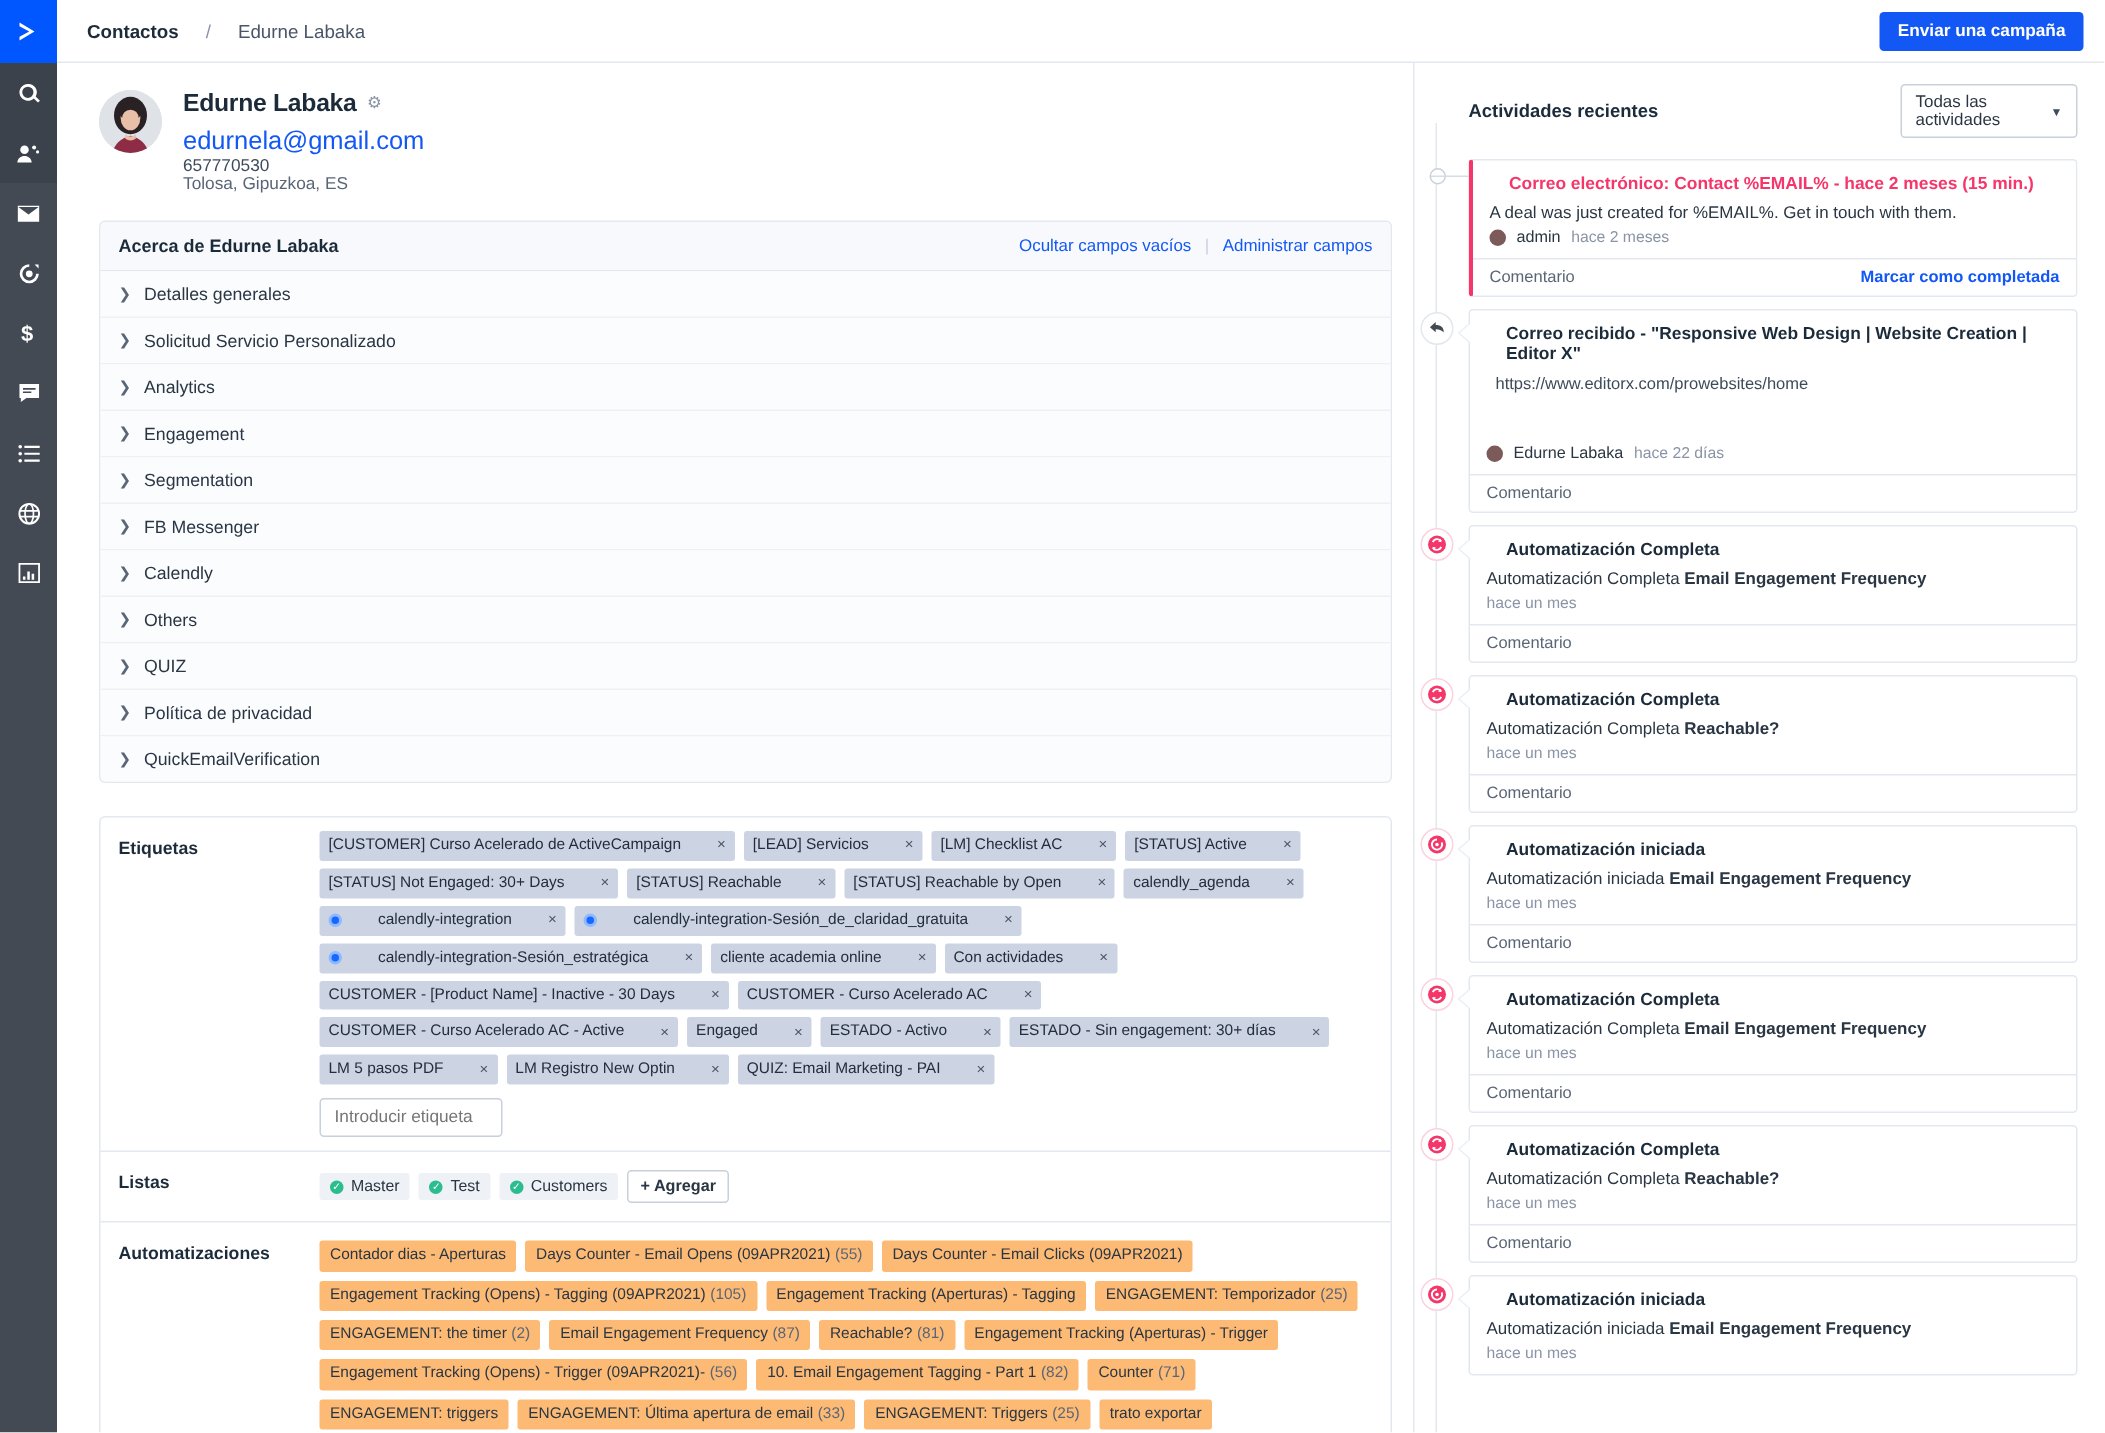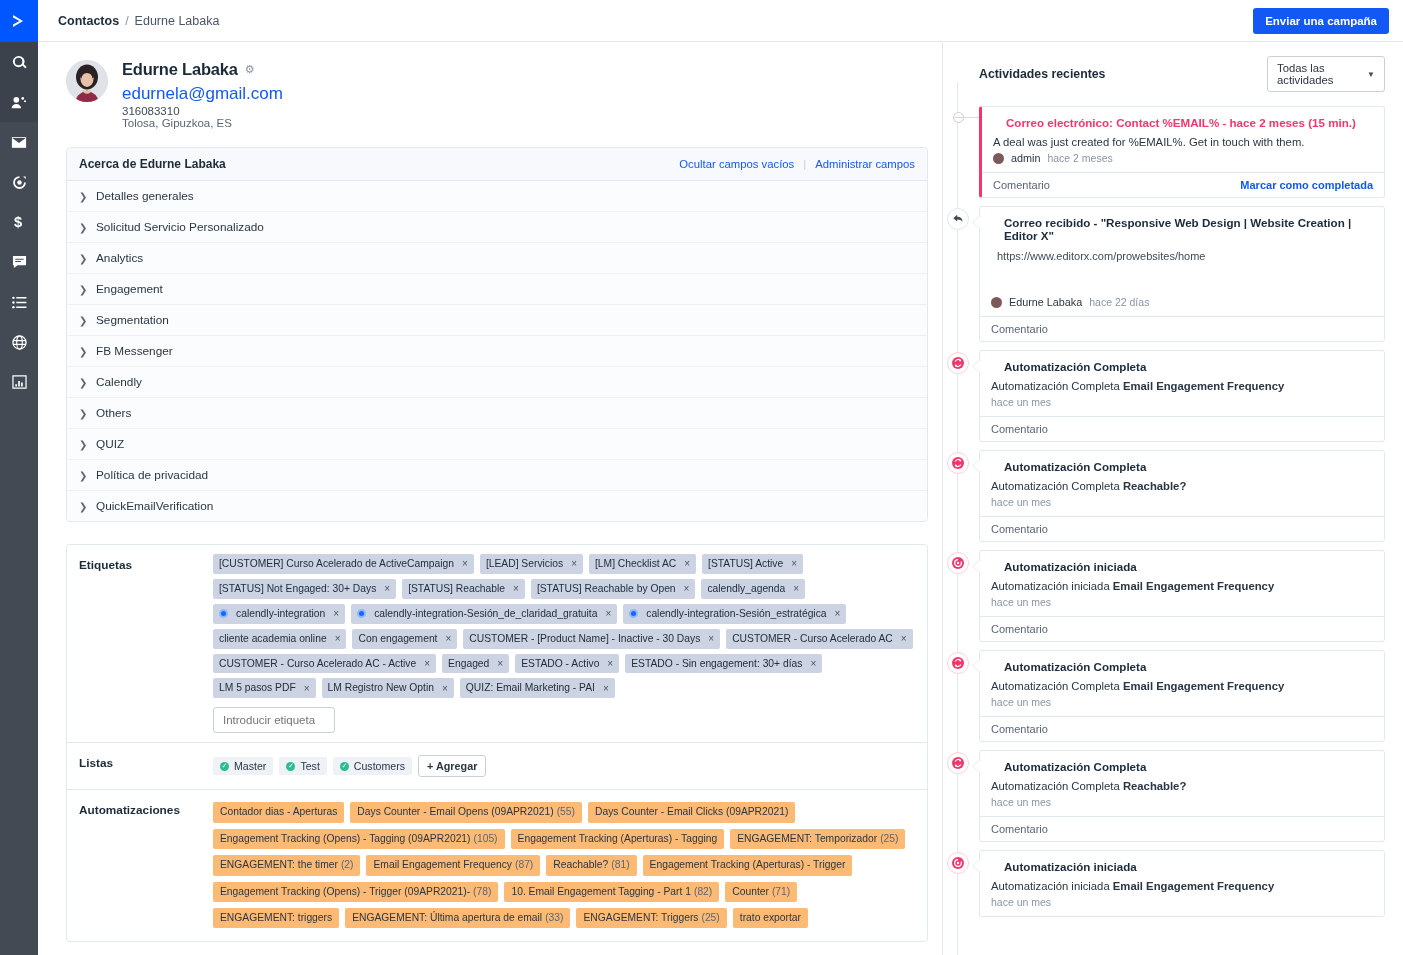--- a/index.html
+++ b/index.html
@@ -18,21 +18,21 @@
   .rail-logo svg { display:block; }
   .rail-item { width: 38px; height: 40px; display: flex; align-items: center; justify-content: center; color: #ffffff; }
   .rail-item.search { background: #3b424c; }
   .rail-item.active { background: #3b424c; }
   .rail-item svg { display: block; fill: #fff; }
 
   
   .main { flex: 1; display: flex; flex-direction: column; min-width: 0; background: #fff; }
 
   .topbar { height: 42px; border-bottom: 1px solid #e3e8ee; display: flex; align-items: center; padding: 0 14px 0 20px; background: #fff; flex: 0 0 42px; }
-  .crumbs { font-size: 12.5px; display: flex; align-items: center; gap: 6px; }
+  .crumbs { font-size: 12.5px; display: flex; align-items: center; gap: 18px; }
   .crumbs .crumb-link { font-weight: bold; color: #1c2b3a; }
   .crumbs .sep { color: #8a94a6; }
   .crumbs .crumb-cur { color: #4a5568; }
   .topbar-spacer { flex: 1; }
   .btn-primary { background: #1358f5; color: #fff; border: none; font-size: 11.5px; font-weight: bold;
      padding: 7px 12px; border-radius: 3px; cursor: pointer; font-family: inherit; }
 
   .tabsbar { height: 40px; border-bottom: 1px solid #e3e8ee; display: flex; background: #f7f9fc; flex: 0 0 40px; }
   .tab { height: 40px; display: flex; align-items: center; padding: 0 24px; font-size: 12.3px; color: #3e4b5b;
      border-right: 1px solid #e3e8ee; background: #f7f9fc; cursor: pointer; position: relative; }
@@ -67,21 +67,21 @@
   .acc-row:last-child { border-bottom: none; border-radius: 0 0 4px 4px; }
   .chev { color: #5a6677; font-size: 10px; width: 8px; display: inline-block; }
 
   .detail-card { }
   .drow { display: flex; border-bottom: 1px solid #e3e8ee; }
   .drow:last-child { border-bottom: none; }
   .dlabel { width: 146px; flex: 0 0 146px; padding: 13px 0 13px 12px; font-size: 11.8px; font-weight: bold; color: #1c2b3a; }
   .dbody { flex: 1; padding: 9px 10px 9px 0; display: flex; flex-wrap: wrap; align-items: flex-start; gap: 5px 6px; min-width: 0; }
 
   .tag { background: #ccd4e4; color: #232d3b; font-size: 10.3px; border-radius: 2px; padding: 3px 6px;
-     display: inline-flex; align-items: center; gap: 8px; white-space: nowrap; line-height: 1.35; }
+     display: inline-flex; align-items: center; gap: 24px; white-space: nowrap; line-height: 1.35; }
   .tag .x { color: #4a5568; font-size: 10px; cursor: pointer; }
   .tag .dot { width: 9px; height: 9px; border-radius: 50%; background: #1569ff; display:inline-block;
      border: 2px solid #8fb8ff; flex: 0 0 9px; }
   .tag-input { border: 1px solid #c8d0da; border-radius: 3px; padding: 6px 9px; font-size: 11.5px;
      color: #8a94a6; width: 122px; font-family: inherit; background:#fff; margin-top: 4px; }
 
   .list-chip { background: #eef1f6; color: #2a3643; font-size: 10.6px; border-radius: 2px; padding: 3px 7px;
      display: inline-flex; align-items: center; gap: 5px; white-space: nowrap; }
   .check { width: 9px; height: 9px; border-radius: 50%; background: #2bbd8e; color:#fff; font-size: 7px;
      display:inline-flex; align-items:center; justify-content:center; flex:0 0 9px; }
@@ -231,21 +231,21 @@
               <path d="M9 42 q2-9 12-11.5 q10 2.5 12 11.5z" fill="#8e2b45"></path>
               <path d="M17.5 29.5 q3.5 3 7 0 l0 3 q-3.5 2.4-7 0z" fill="#e8c0a8"></path>
             </svg>
           </div>
           <div>
             <div class="contact-name-row">
               <span class="contact-name">Edurne Labaka</span>
               <span class="gear">⚙</span>
             </div>
             <div class="contact-email">edurnela@gmail.com</div>
-            <div class="contact-phone">316083310</div>
+            <div class="contact-phone">657770530</div>
             <div class="contact-loc">Tolosa, Gipuzkoa, ES</div>
           </div>
         </div>
 
         <div class="card about-card">
           <div class="about-head">
             <span class="about-title">Acerca de Edurne Labaka</span>
             <span class="about-actions">
               <a>Ocultar campos vacíos</a>
               <span class="divider">|</span>
@@ -351,21 +351,21 @@
                   <span class="tag">
                     <span class="dot"></span>
                     <span>calendly-integration-Sesión_estratégica</span>
                     <span class="x">×</span>
                   </span>
                   <span class="tag">
                     <span>cliente academia online</span>
                     <span class="x">×</span>
                   </span>
                   <span class="tag">
-                    <span>Con engagement</span>
+                    <span>Con actividades</span>
                     <span class="x">×</span>
                   </span>
                   <span class="tag">
                     <span>CUSTOMER - [Product Name] - Inactive - 30 Days</span>
                     <span class="x">×</span>
                   </span>
                   <span class="tag">
                     <span>CUSTOMER - Curso Acelerado AC</span>
                     <span class="x">×</span>
                   </span>
@@ -430,21 +430,21 @@
                   <span class="auto-chip"><span>Contador dias - Aperturas</span></span>
                   <span class="auto-chip"><span>Days Counter - Email Opens (09APR2021)</span><span class="cnt">(55)</span></span>
                   <span class="auto-chip"><span>Days Counter - Email Clicks (09APR2021)</span></span>
                   <span class="auto-chip"><span>Engagement Tracking (Opens) - Tagging (09APR2021)</span><span class="cnt">(105)</span></span>
                   <span class="auto-chip"><span>Engagement Tracking (Aperturas) - Tagging</span></span>
                   <span class="auto-chip"><span>ENGAGEMENT: Temporizador</span><span class="cnt">(25)</span></span>
                   <span class="auto-chip"><span>ENGAGEMENT: the timer</span><span class="cnt">(2)</span></span>
                   <span class="auto-chip"><span>Email Engagement Frequency</span><span class="cnt">(87)</span></span>
                   <span class="auto-chip"><span>Reachable?</span><span class="cnt">(81)</span></span>
                   <span class="auto-chip"><span>Engagement Tracking (Aperturas) - Trigger</span></span>
-                  <span class="auto-chip"><span>Engagement Tracking (Opens) - Trigger (09APR2021)-</span><span class="cnt">(78)</span></span>
+                  <span class="auto-chip"><span>Engagement Tracking (Opens) - Trigger (09APR2021)-</span><span class="cnt">(56)</span></span>
                   <span class="auto-chip"><span>10. Email Engagement Tagging - Part 1</span><span class="cnt">(82)</span></span>
                   <span class="auto-chip"><span>Counter</span><span class="cnt">(71)</span></span>
                   <span class="auto-chip"><span>ENGAGEMENT: triggers</span></span>
                   <span class="auto-chip"><span>ENGAGEMENT: Última apertura de email</span><span class="cnt">(33)</span></span>
                   <span class="auto-chip"><span>ENGAGEMENT: Triggers</span><span class="cnt">(25)</span></span>
                   <span class="auto-chip"><span>trato exportar</span></span>
                 </div>
             </div>
           </div>
 

